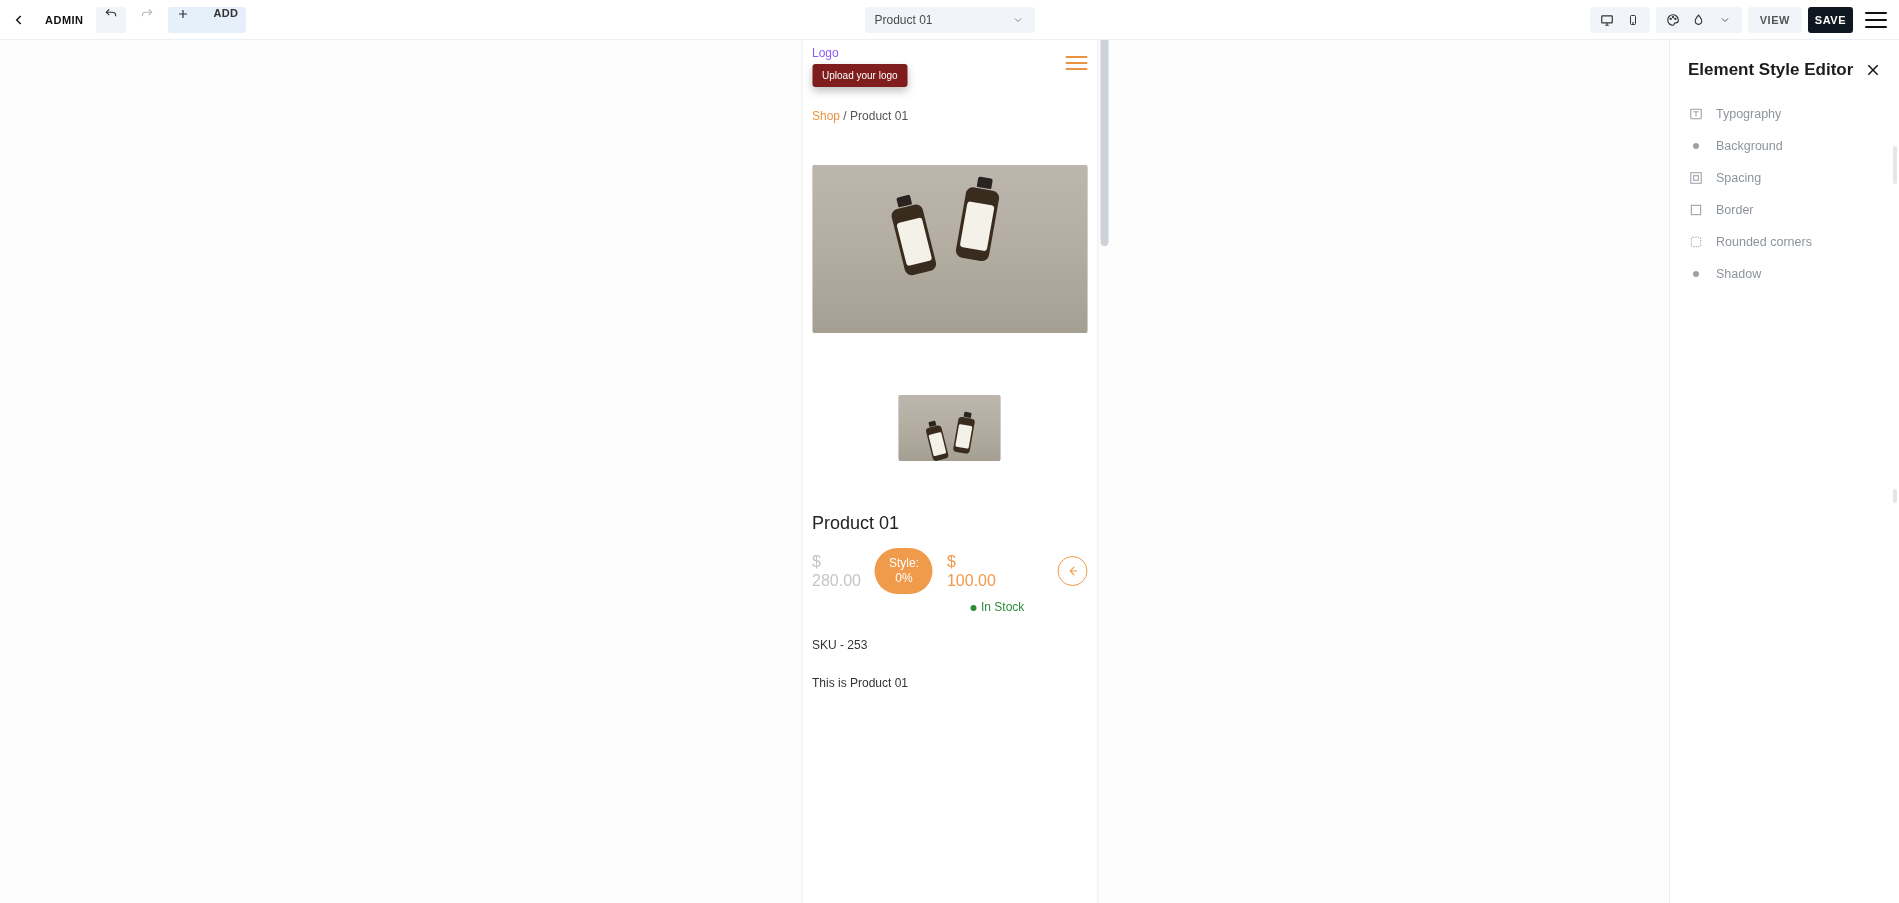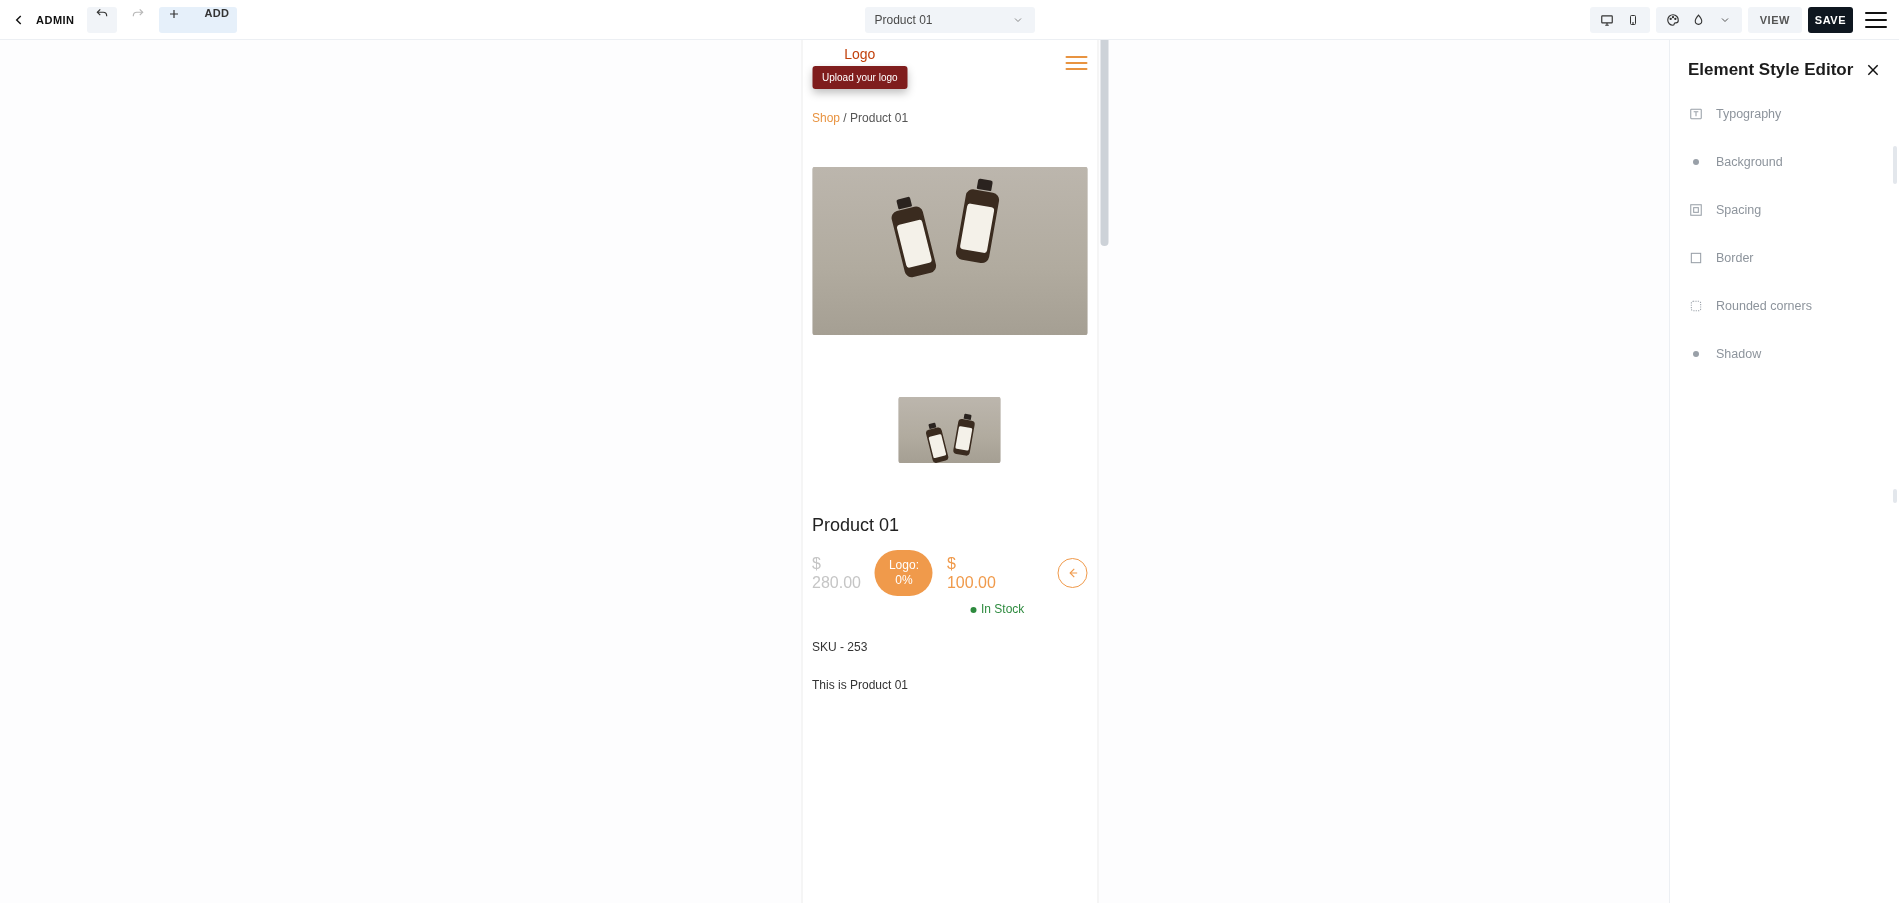--- a/index.html
+++ b/index.html
@@ -12,32 +12,32 @@
   .tb-btn.plain { background:transparent; }
   .tb-btn.muted svg { opacity:.35; }
   .tb-icon { width:14px; height:14px; display:inline-flex; align-items:center; justify-content:center; }
   .tb-group { display:flex; background:#f1f4f8; border-radius:3px; height:26px; align-items:center; padding:0 4px; }
   .tb-group .slot { padding:0 6px; display:flex; align-items:center; cursor:pointer; }
   .page-select { background:#f1f4f8; border-radius:3px; height:26px; width:170px; padding:0 10px; display:flex; align-items:center; justify-content:space-between; font-size:12px; color:#4a4a4a; cursor:pointer; }
   .btn-view { background:#f1f4f8; border-radius:3px; height:26px; padding:0 12px; display:flex; align-items:center; font-size:11px; font-weight:600; color:#555; letter-spacing:.5px; cursor:pointer; }
   .btn-save { background:#0f1720; color:#fff; border-radius:3px; height:26px; padding:0 7px; display:flex; align-items:center; font-size:11px; font-weight:700; letter-spacing:.5px; cursor:pointer; }
   .hamburger { width:22px; height:16px; display:flex; flex-direction:column; justify-content:space-between; cursor:pointer; margin-left:6px; }
   .hamburger span { height:2px; background:#111; border-radius:1px; }
-  .back-arrow { display:flex; align-items:center; gap:10px; cursor:pointer; margin-right:6px; }
+  .back-arrow { display:flex; align-items:center; gap:19px; cursor:pointer; margin-right:6px; }
   .back-arrow svg { width:14px; height:14px; }
   .admin-label { font-size:11px; font-weight:700; letter-spacing:.5px; }
   .add-btn { background:#e6f0fa; color:#333; }
   
   .workspace { position:relative; height:calc(903px - 40px); background:#fdfdfe; overflow:hidden; }
   .canvas-wrap { position:absolute; left:50%; transform:translateX(-50%); top:-4px; width:297px; height: calc(100% + 4px); }
   .canvas-scroll { position:absolute; right:-10px; top:0; width:8px; height:210px; background:#cdd2d8; border-radius:4px; }
   .device-frame { width:100%; height:100%; background:#fff; border-left:1px solid #ececec; border-right:1px solid #ececec; overflow:hidden; }
   .pad { padding:10px 10px 20px; }
   .logo-row { display:flex; justify-content:space-between; align-items:flex-start; }
-  .logo { color:#c2410c; font-size:14px; font-weight:400;text-align:center; }
+  .logo { color:#8b5cf6; font-size:12px; font-weight:400; }
   .upload-logo { margin-top:4px; display:inline-block; background:#7f1d1d; color:#fff; font-size:10px; padding:6px 10px; border-radius:3px; box-shadow:0 4px 8px rgba(0,0,0,.25); cursor:pointer; }
   .mobile-menu { width:22px; display:flex; flex-direction:column; gap:4px; margin-top:10px; cursor:pointer; }
   .mobile-menu span { height:2px; background:#e89340; border-radius:1px; }
   .breadcrumb { font-size:12px; margin-top:22px; }
   .breadcrumb .shop { color:#e89340; }
   .breadcrumb .sep, .breadcrumb .cur { color:#555; }
   .product-image-large { margin-top:42px; height:168px; background:#b5afa7; border-radius:2px; position:relative; overflow:hidden; }
   .product-image-small { width:102px; height:66px; background:#b5afa7; border-radius:2px; margin:62px auto 0; position:relative; overflow:hidden; }
   
   .scene { position:absolute; inset:0; background:linear-gradient(180deg,#bcb6ad 0%, #b1ab9f 60%, #a59f93 100%); }
@@ -62,21 +62,21 @@
   .instock { color:#2d8a3e; font-size:12px; margin-top:6px; margin-left:158px; }
   .instock .dot { display:inline-block; width:6px; height:6px; background:#2d8a3e; border-radius:50%; margin-right:5px; vertical-align:middle; }
   .sku { font-size:12px; color:#333; margin-top:24px; }
   .desc { font-size:12px; color:#333; margin-top:24px; }
   
   .sidepanel { position:absolute; right:0; top:0; width:230px; height:100%; background:#fff; border-left:1px solid #eceff3; padding:20px 18px 20px 18px; }
   .panel-title-row { display:flex; align-items:center; justify-content:space-between; margin-bottom:26px; }
   .panel-title { font-size:17px; font-weight:600; color:#1c1c1c; }
   .close-x { width:16px; height:16px; cursor:pointer; }
   .notice { border:1px solid #e2e6eb; border-left:3px solid #2f7de1; border-radius:4px; padding:10px 12px; font-size:12px; color:#2f7de1; line-height:1.4; margin-bottom:24px; }
-  .prop-list { display:flex; flex-direction:column; gap:32px; }
+  .prop-list { display:flex; flex-direction:column; gap:16px; }
   .prop { display:flex; align-items:center; gap:12px; color:#8d949c; font-size:12.5px; cursor:pointer; }
   .prop .picon { width:16px; height:16px; display:flex; align-items:center; justify-content:center; }
   .small-scroll-indicator { position:absolute; right:2px; top:106px; width:4px; height:38px; background:#e3e7ec; border-radius:2px; }
   .small-scroll-indicator2 { position:absolute; right:2px; bottom:400px; width:4px; height:14px; background:#e3e7ec; border-radius:2px; }
 </style>
 </head>
 <body>
 
 <div class="topbar">
   <div class="topbar-left">
@@ -240,21 +240,21 @@
 
         <div class="product-title">Product 01</div>
 
         <div class="price-row">
           <div class="price-left">
             <div class="price-old">
               <span class="cur">$</span>
               <span>280.00</span>
             </div>
             <div class="save-pill">
-              <div>Logo:</div>
+              <div>Style:</div>
               <div>0%</div>
             </div>
             <div class="price-new">
               <span class="cur">$</span>
               <span>100.00</span>
             </div>
           </div>
           <div class="back-circle">
             <svg viewBox="0 0 24 24" width="14" height="14" fill="none" stroke="#f09a4b" stroke-width="2">
                 <path d="M15 5l-7 7 7 7"></path>

